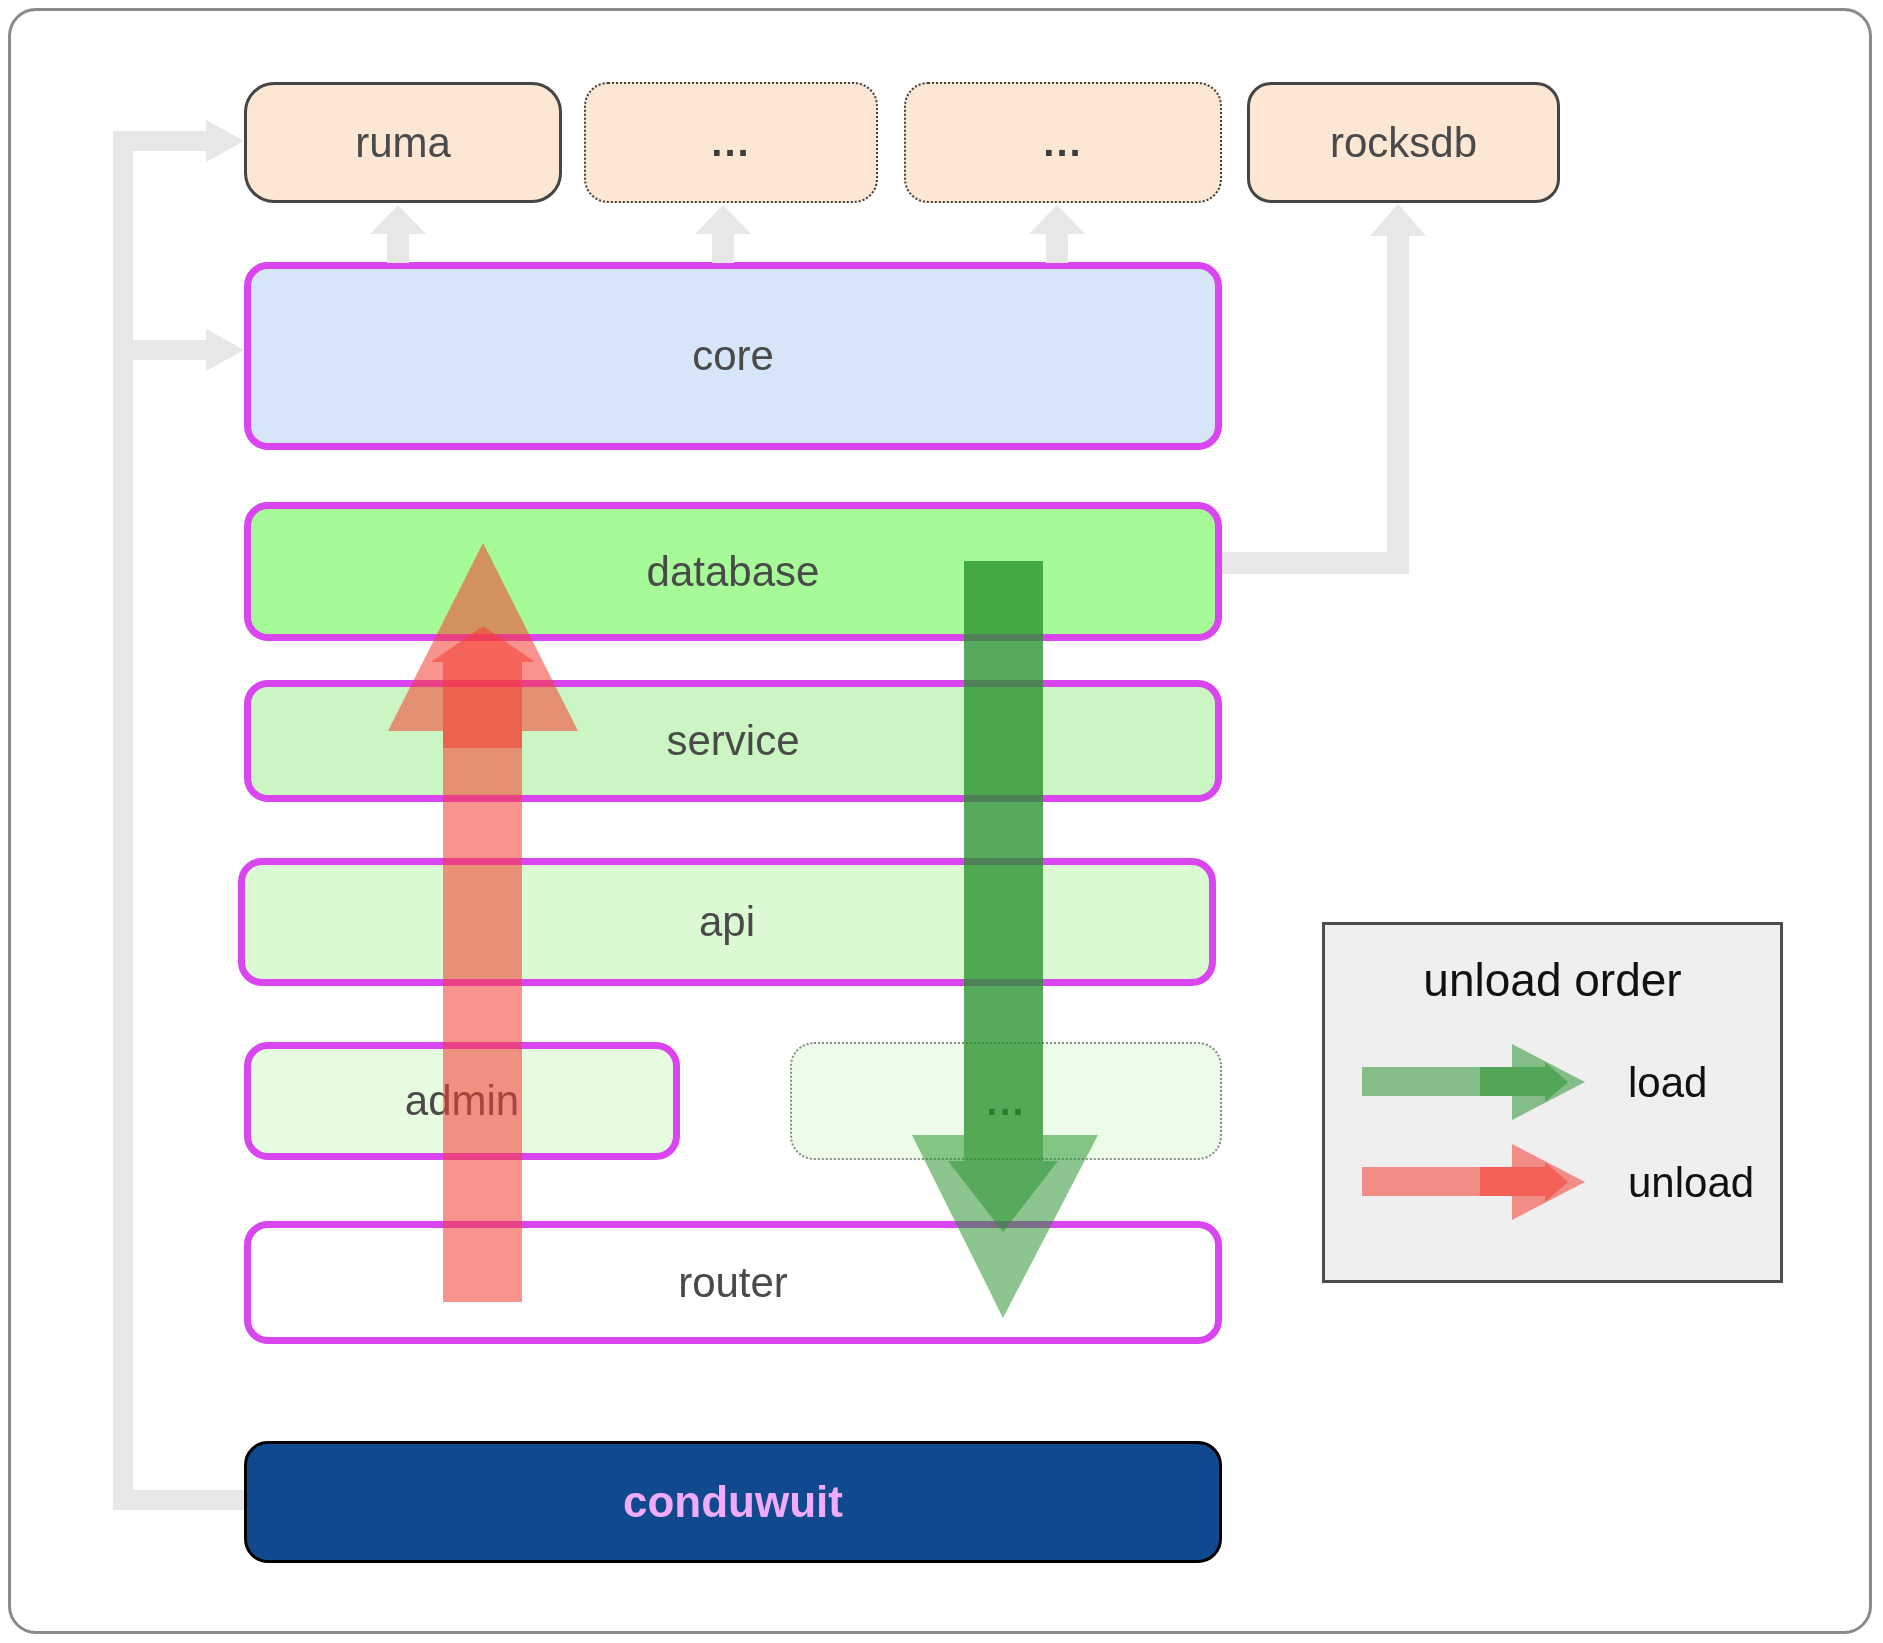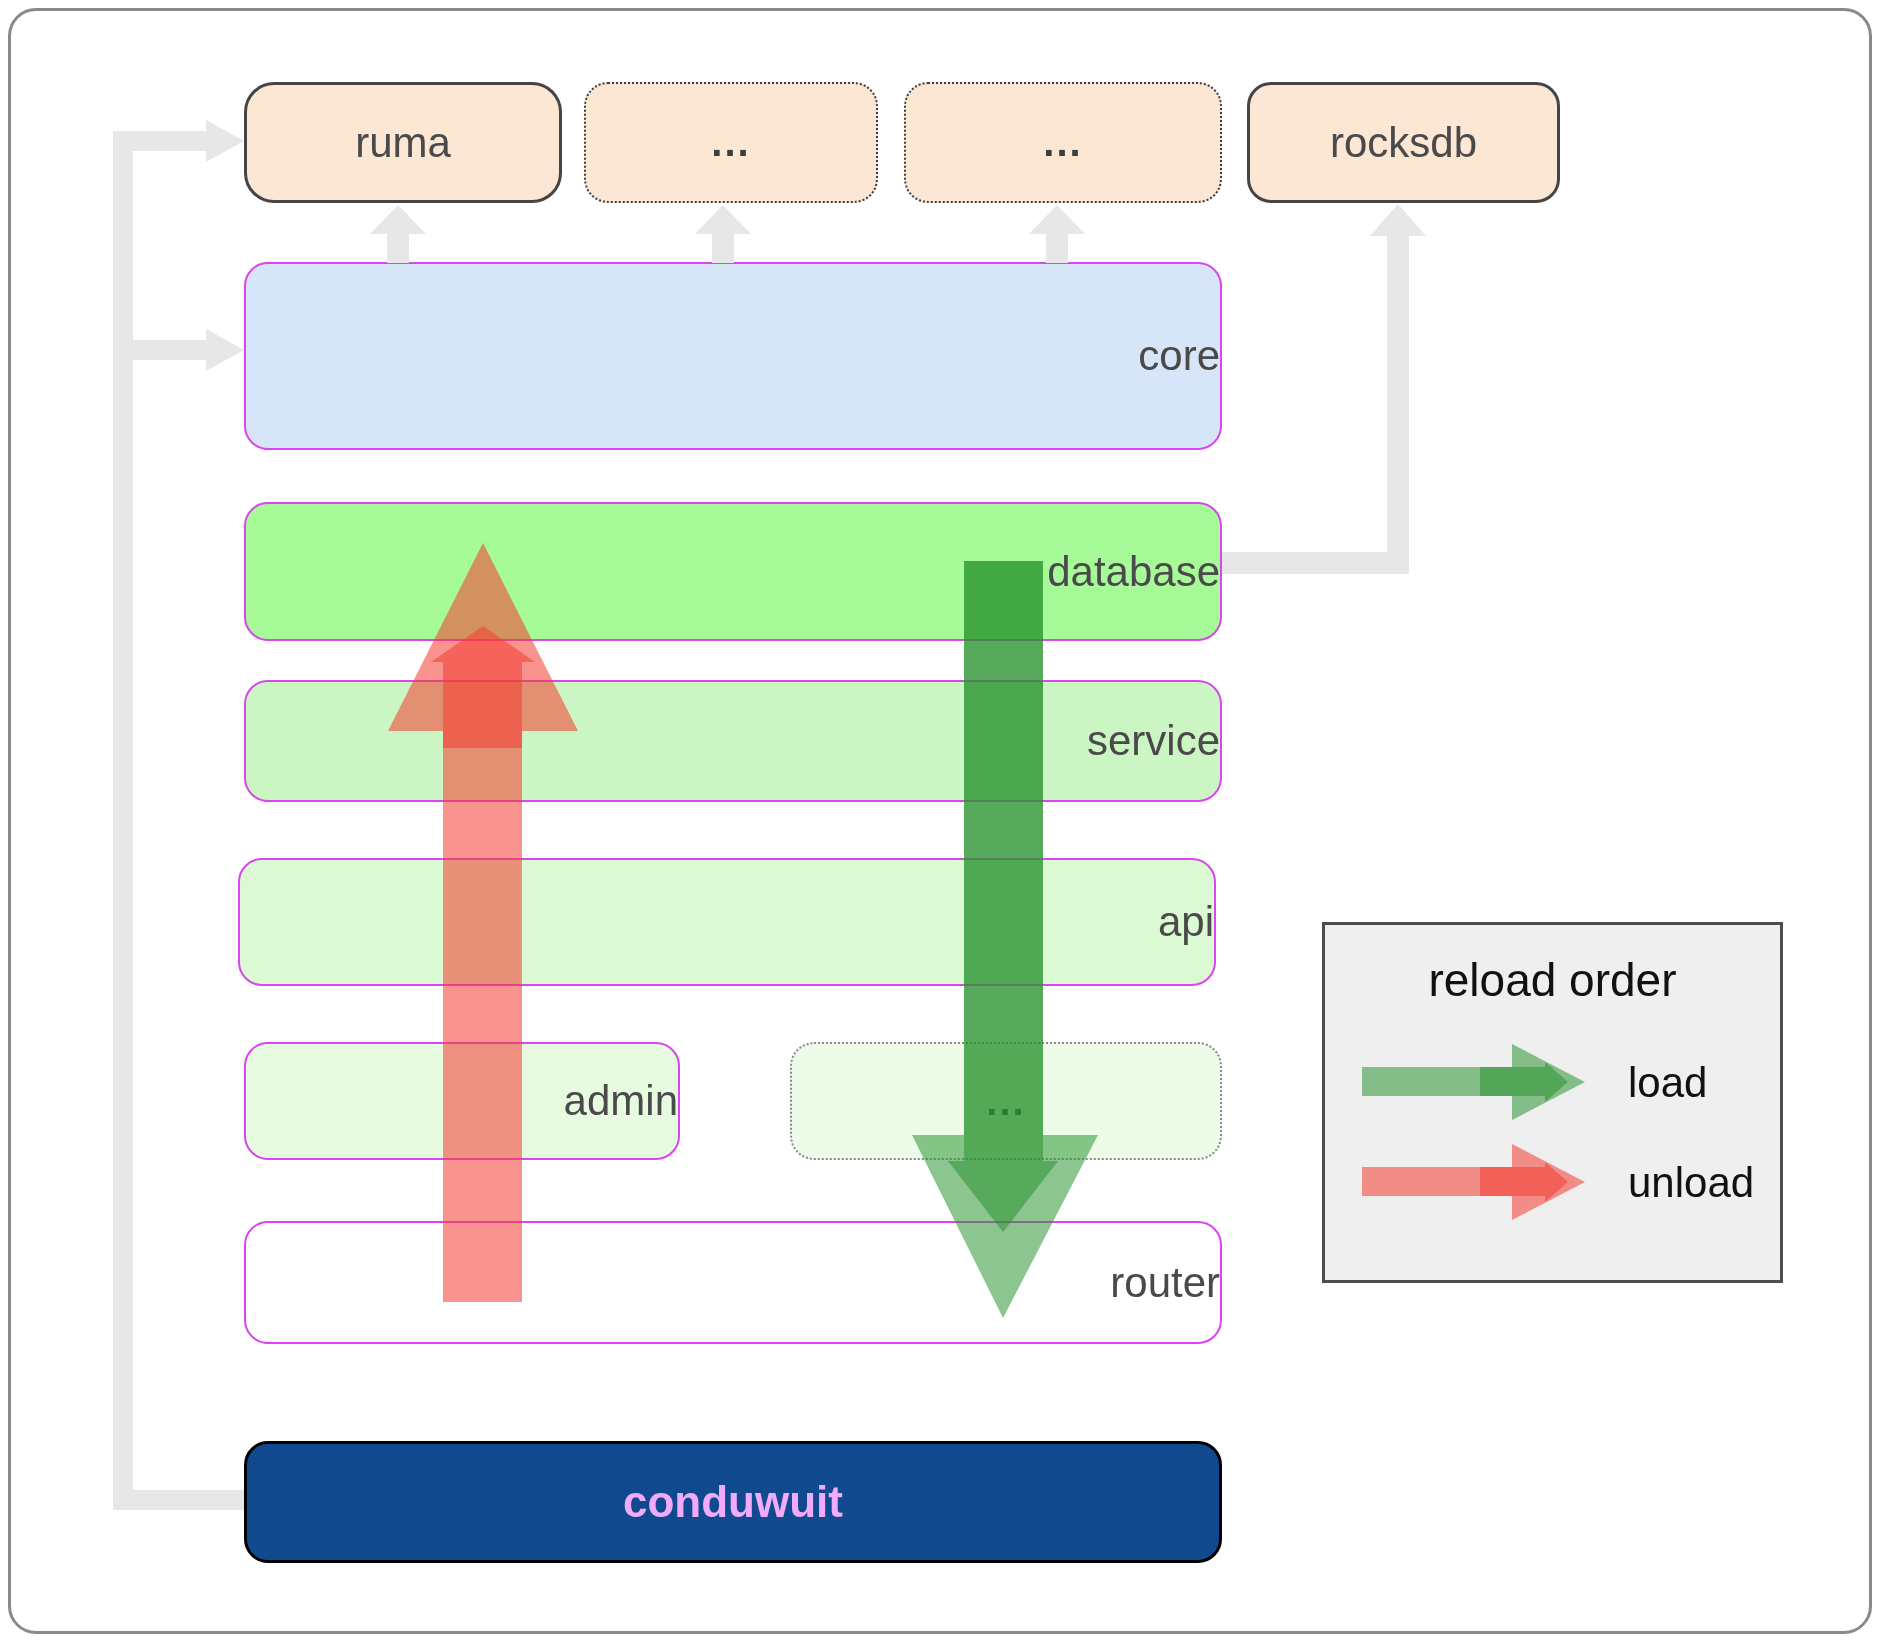--- a/index.html
+++ b/index.html
@@ -17,21 +17,21 @@
   }
   .box{
     position:absolute;box-sizing:border-box;
     display:flex;align-items:center;justify-content:center;
     border-radius:24px;
     font-size:42px;font-weight:500;color:#4a4a4a;
     z-index:2;
   }
   .solid-dark{border:3px solid #454545;}
   .dotted-dark{border:2px dotted #3f3f3f;}
-  .gray-border{border:2px solid #d946ef;justify-content:flex-end;}
+  .gray-border{border:7px solid #d946ef;}
   .dotted-gray{border:2px dotted #8a8a8a;}
   .dots{font-weight:bold;color:#3d3d3d;font-size:40px;letter-spacing:2px;}
 
   
   #box-ruma    {left:244px;top:82px;width:318px;height:121px;background:#fce6d4;border-radius:30px;}
   #box-dots1   {left:584px;top:82px;width:294px;height:121px;background:#fce6d4;}
   #box-dots2   {left:904px;top:82px;width:318px;height:121px;background:#fce6d4;}
   #box-rocksdb {left:1247px;top:82px;width:313px;height:121px;background:#fce6d4;}
   
   #box-core    {left:244px;top:262px;width:978px;height:188px;background:#d6e6f8;}
@@ -106,21 +106,21 @@
     <span class="dots">...</span>
   </div>
   <div class="box gray-border" id="box-router">
     <span>router</span>
   </div>
   <div class="box" id="box-conduwuit">
     <span>conduwuit</span>
   </div>
 
   <div id="legend">
-    <div id="legend-title">reload order</div>
+    <div id="legend-title">unload order</div>
     <div class="legend-label" id="legend-load-label">load</div>
     <div class="legend-label" id="legend-unload-label">unload</div>
   </div>
 
   <svg id="overlay" viewBox="0 0 1883 1643" xmlns="http://www.w3.org/2000/svg">
 
     <g fill="#e7e7e7">
       <rect x="113" y="131" width="20" height="1379"></rect>
       <rect x="113" y="131" width="93" height="20"></rect>
       <polygon points="206,120 206,162 244,141"></polygon>

